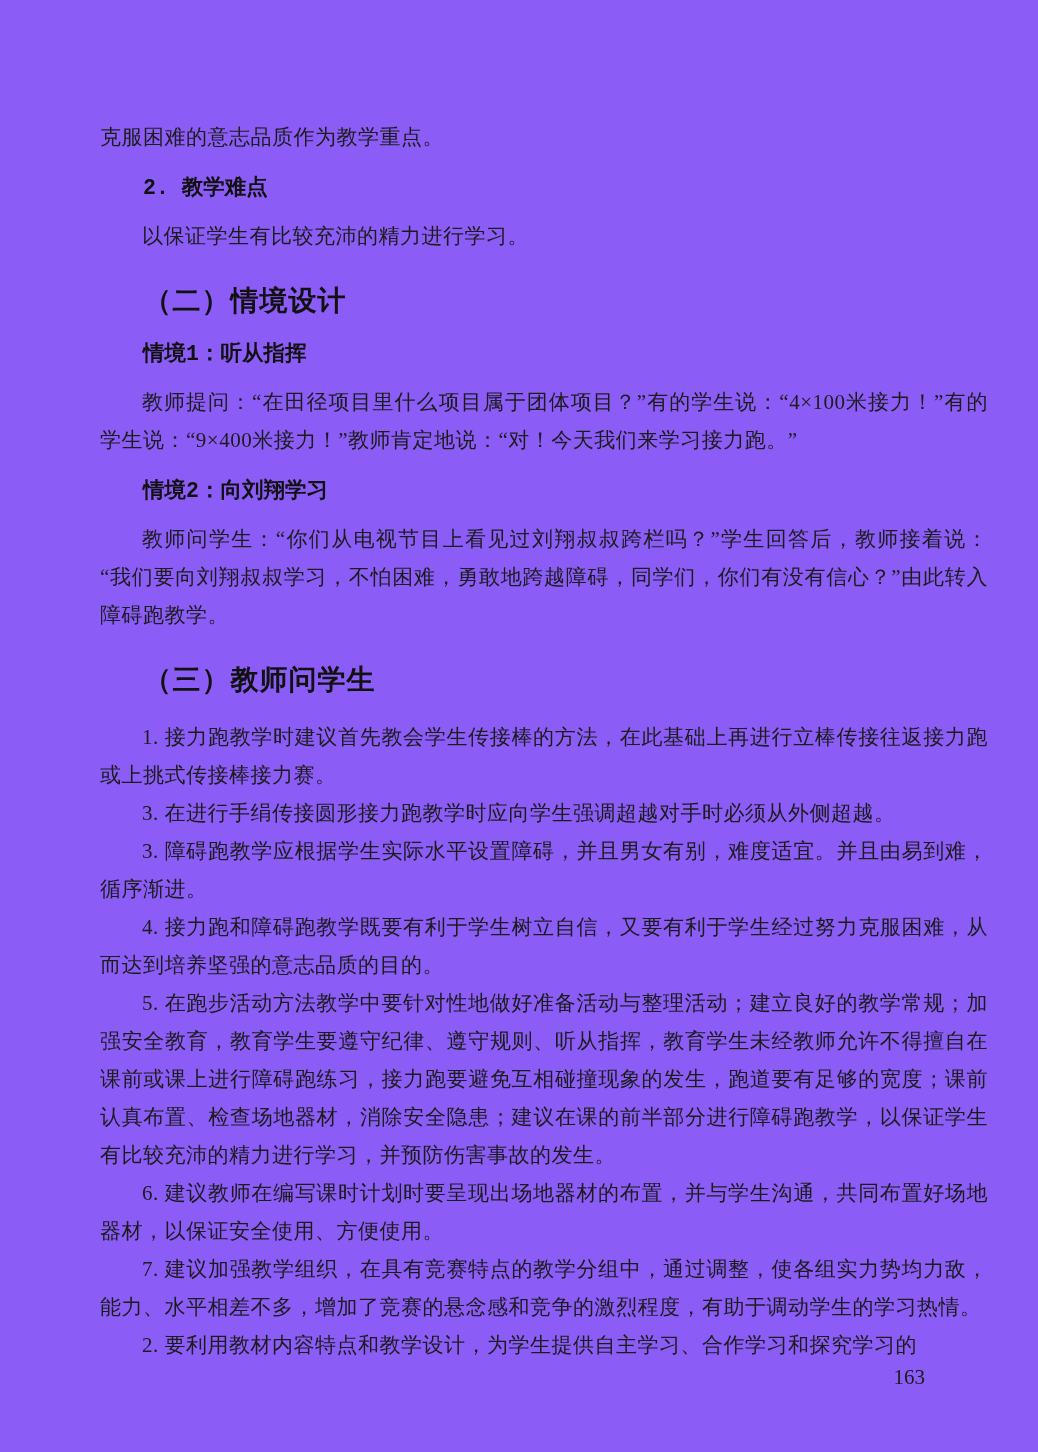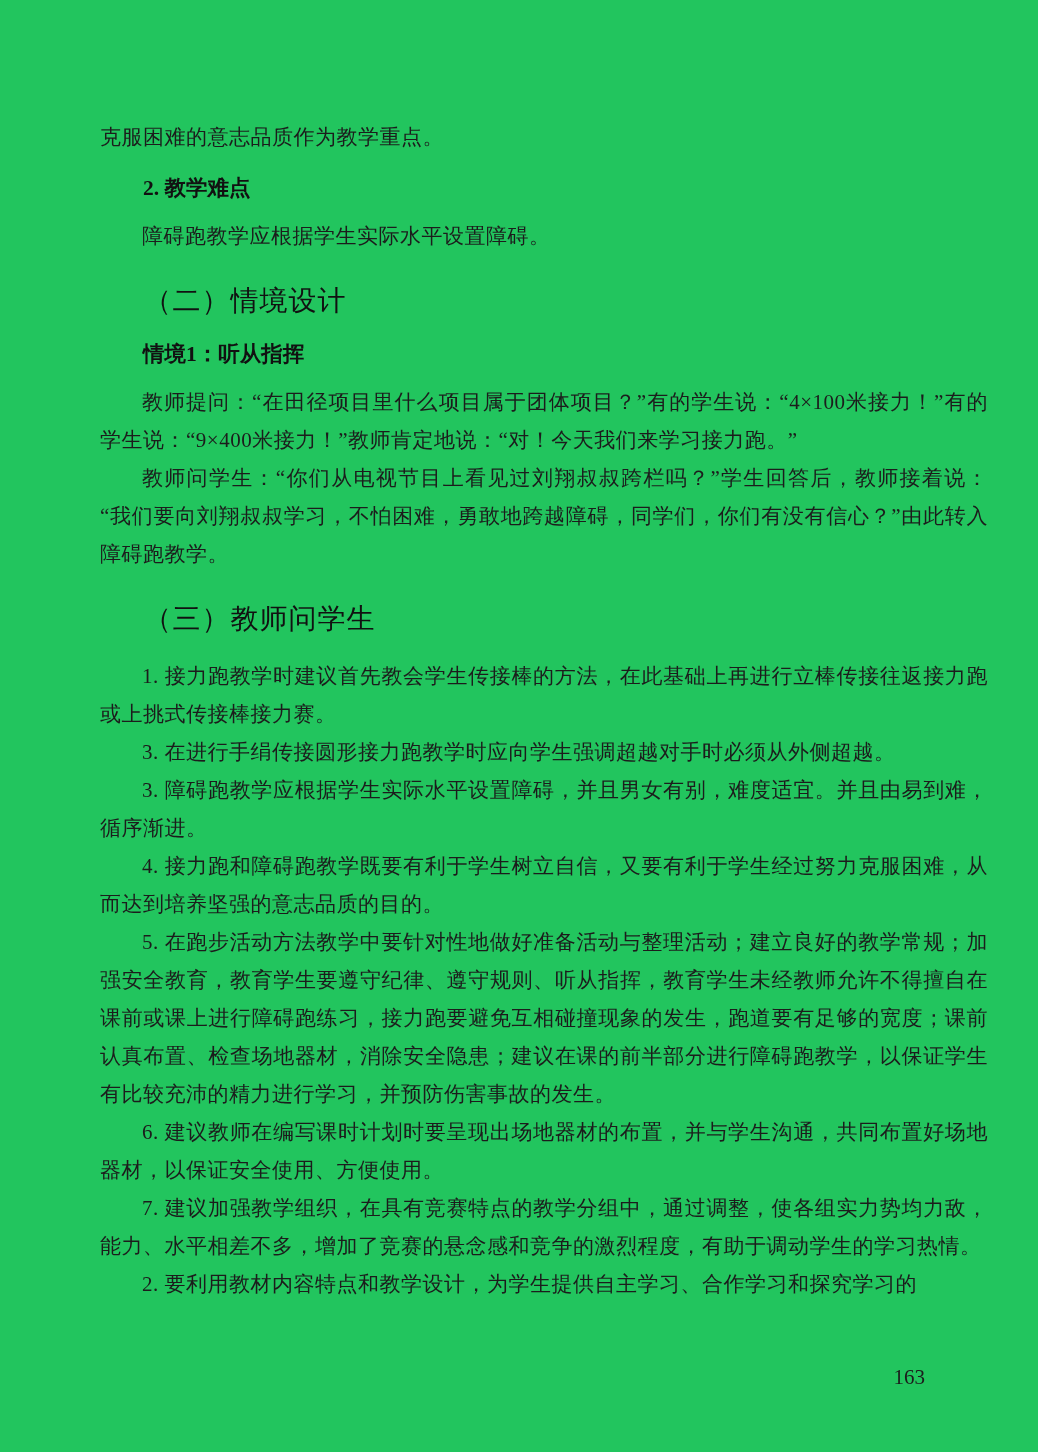--- a/index.html
+++ b/index.html
@@ -5,50 +5,50 @@
   html, body {
     margin: 0;
     padding: 0;
     background: #ffffff;
   }
   .page {
     position: relative;
     width: 1038px;
     height: 1452px;
     margin: 0 auto;
-    background: #22c55e;
+    background: #8b5cf6;
     box-sizing: border-box;
     padding: 118px 50px 0 100px;
     font-family: "Liberation Serif", "DejaVu Serif", serif;
     color: #1c1c1c;
     overflow: hidden;
   }
   .body-para {
     font-size: 21px;
     line-height: 38px;
     text-align: justify;
     text-indent: 2em;
     margin: 0;
     letter-spacing: 0.5px;
   }
   .no-indent {
     text-indent: 0;
   }
   .subhead {
-    font-family: Liberation Serif, serif;
+    font-family: Liberation Mono, monospace;
     font-weight: bold;
     font-size: 21.5px;
     line-height: 30px;
     margin: 17px 0 14px 0;
     text-indent: 2em;
     color: #111;
   }
   .section-head {
     font-family: "Liberation Serif", "DejaVu Serif", serif;
-    font-weight: 400;
+    font-weight: 700;
     font-size: 28px;
     line-height: 36px;
     margin: 28px 0 20px 0;
     text-indent: 1.55em;
     color: #111;
     letter-spacing: 1px;
   }
   .page-number {
     position: absolute;
     right: 113px;
@@ -60,28 +60,29 @@
 </style>
 </head>
 <body>
 
 <div class="page">
 
   <p class="body-para no-indent">克服困难的意志品质作为教学重点。</p>
 
   <h3 class="subhead">2. 教学难点</h3>
 
-  <p class="body-para">障碍跑教学应根据学生实际水平设置障碍。</p>
+  <p class="body-para">以保证学生有比较充沛的精力进行学习。</p>
 
   <h2 class="section-head">（二）情境设计</h2>
 
   <h3 class="subhead">情境1：听从指挥</h3>
 
   <p class="body-para">教师提问：“在田径项目里什么项目属于团体项目？”有的学生说：“4×100米接力！”有的学生说：“9×400米接力！”教师肯定地说：“对！今天我们来学习接力跑。”</p>
 
+  <h3 class="subhead">情境2：向刘翔学习</h3>
 
   <p class="body-para">教师问学生：“你们从电视节目上看见过刘翔叔叔跨栏吗？”学生回答后，教师接着说：“我们要向刘翔叔叔学习，不怕困难，勇敢地跨越障碍，同学们，你们有没有信心？”由此转入障碍跑教学。</p>
 
   <h2 class="section-head">（三）教师问学生</h2>
 
   <p class="body-para">1. 接力跑教学时建议首先教会学生传接棒的方法，在此基础上再进行立棒传接往返接力跑或上挑式传接棒接力赛。</p>
   <p class="body-para">3. 在进行手绢传接圆形接力跑教学时应向学生强调超越对手时必须从外侧超越。</p>
   <p class="body-para">3. 障碍跑教学应根据学生实际水平设置障碍，并且男女有别，难度适宜。并且由易到难，循序渐进。</p>
   <p class="body-para">4. 接力跑和障碍跑教学既要有利于学生树立自信，又要有利于学生经过努力克服困难，从而达到培养坚强的意志品质的目的。</p>
   <p class="body-para">5. 在跑步活动方法教学中要针对性地做好准备活动与整理活动；建立良好的教学常规；加强安全教育，教育学生要遵守纪律、遵守规则、听从指挥，教育学生未经教师允许不得擅自在课前或课上进行障碍跑练习，接力跑要避免互相碰撞现象的发生，跑道要有足够的宽度；课前认真布置、检查场地器材，消除安全隐患；建议在课的前半部分进行障碍跑教学，以保证学生有比较充沛的精力进行学习，并预防伤害事故的发生。</p>

